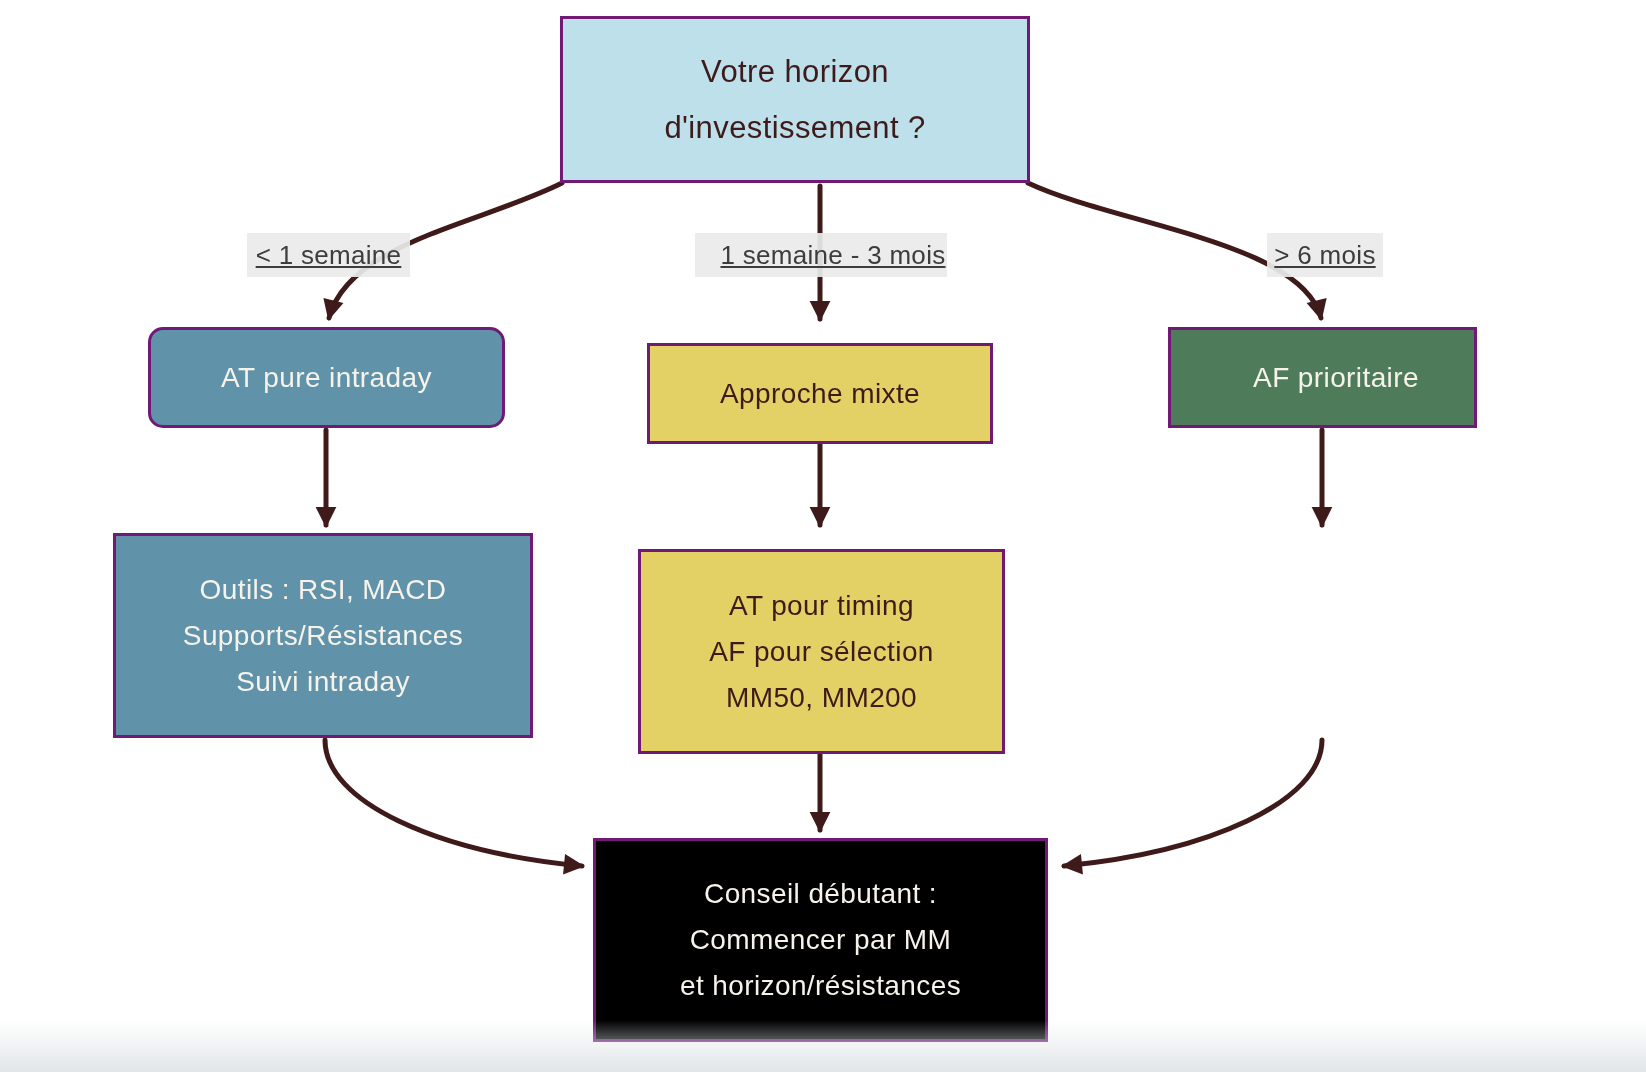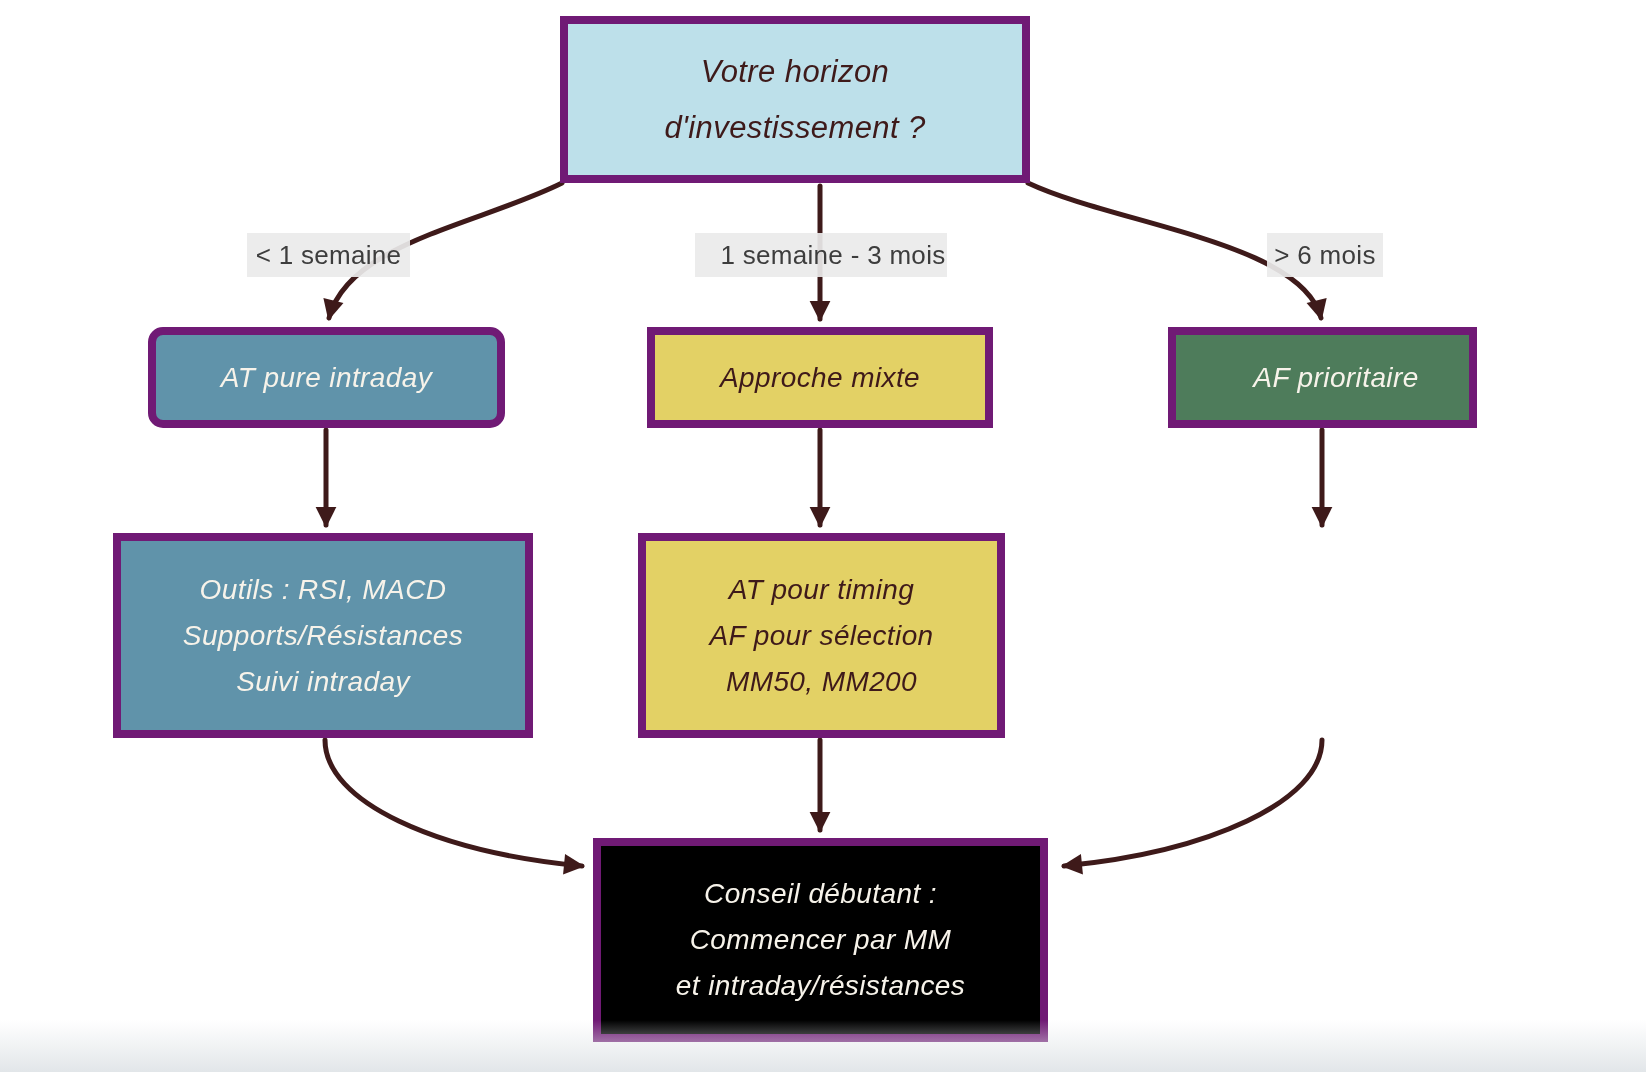--- a/index.html
+++ b/index.html
@@ -17,28 +17,27 @@
   }
   .edges {
     position: absolute;
     left: 0; top: 0;
     width: 1646px;
     height: 1072px;
   }
   .node {
     position: absolute;
     box-sizing: border-box;
-    border: 8px solid #701a75;
+    border: 3px solid #701a75;
     display: flex;
     flex-direction: column;
     align-items: center;
     justify-content: center;
     text-align: center;
     letter-spacing: 0.4px;
-    font-style: italic;
   }
   .node .line {
     font-size: 28px;
     line-height: 46px;
     white-space: nowrap;
   }
   .node-question {
     background: #bde0ea;
     color: #3e1a1a;
   }
@@ -46,20 +45,21 @@
     font-size: 31px;
     line-height: 56px;
   }
   .node-technical {
     background: #6093aa;
     color: #f7f3ea;
   }
   .node-mixed {
     background: #e3d165;
     color: #3e1a1a;
+    margin-top: 16px;
   }
   .node-fundamental {
     background: #4e7c5b;
     color: #f7f3ea;
     padding-left: 27px;
   }
   .node-advice {
     background: #000000;
     color: #f7f3ea;
   }
@@ -68,20 +68,21 @@
     box-sizing: border-box;
     background: rgba(234, 234, 234, 0.92);
     color: #3d3d3d;
     font-size: 26px;
     letter-spacing: 0.3px;
     display: flex;
     align-items: center;
     justify-content: center;
     text-align: center;
     white-space: nowrap;
+    text-decoration: underline;
   }
   .page-fade {
     position: absolute;
     left: 0;
     bottom: 0;
     width: 100%;
     height: 52px;
     background: linear-gradient(to bottom, rgba(226,230,233,0), #e2e6e9);
     pointer-events: none;
   }
@@ -136,17 +137,17 @@
   </div>
   <div class="node node-mixed" style="left:638px; top:533px; width:367px; height:205px;">
     <div class="line">AT pour timing</div>
     <div class="line">AF pour sélection</div>
     <div class="line">MM50, MM200</div>
   </div>
 
   <div class="node node-advice" style="left:593px; top:838px; width:455px; height:204px;">
     <div class="line">Conseil débutant :</div>
     <div class="line">Commencer par MM</div>
-    <div class="line">et intraday/résistances</div>
+    <div class="line">et horizon/résistances</div>
   </div>
 
   <div class="page-fade"></div>
 </div>
 
 </body></html>

